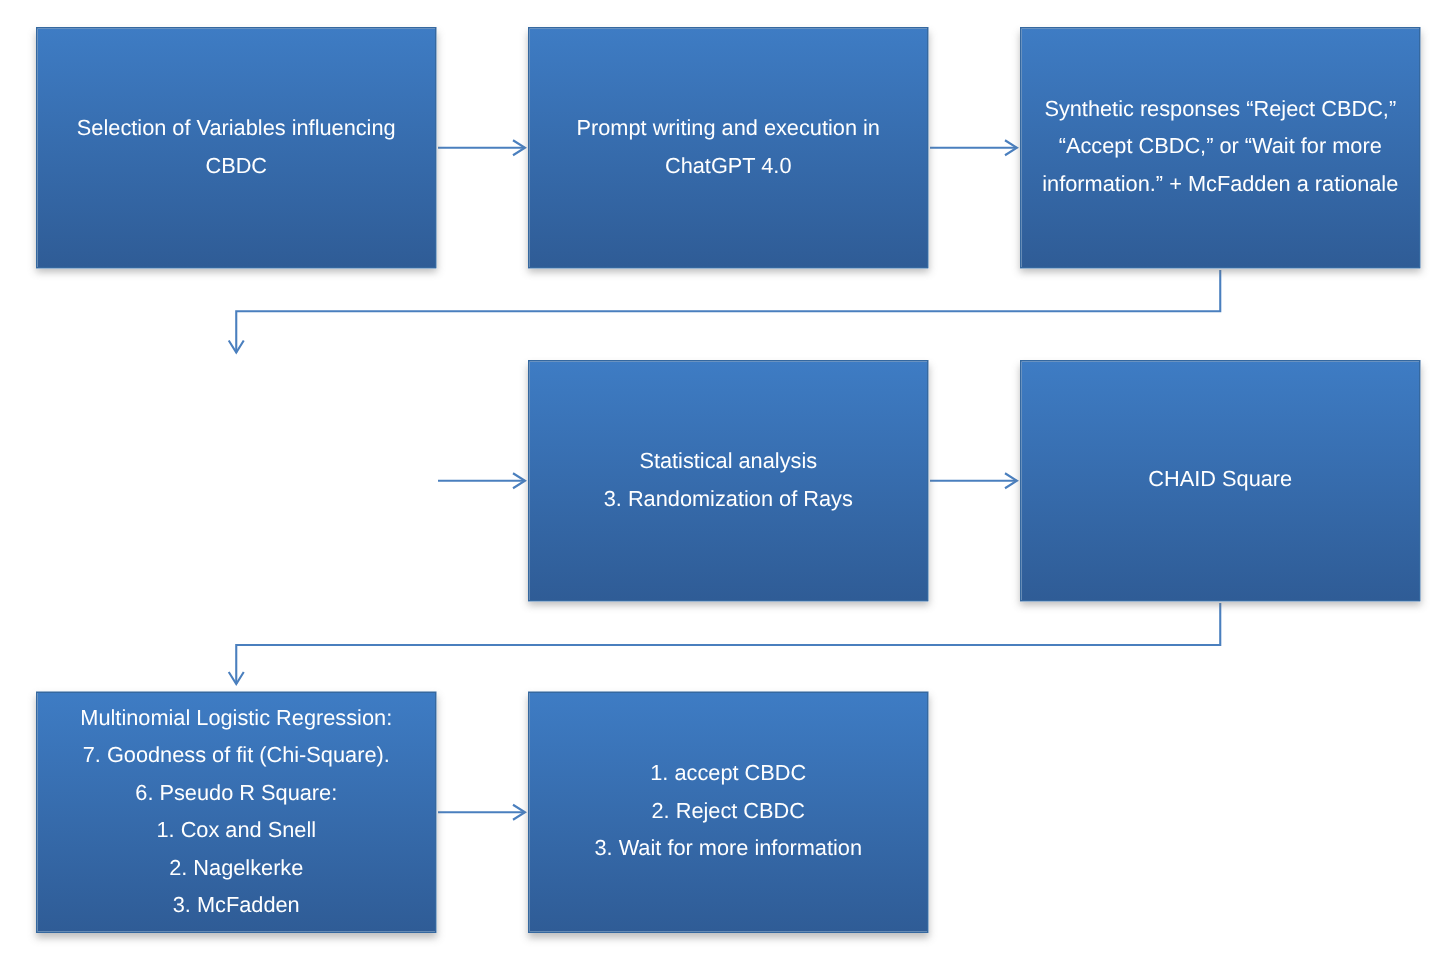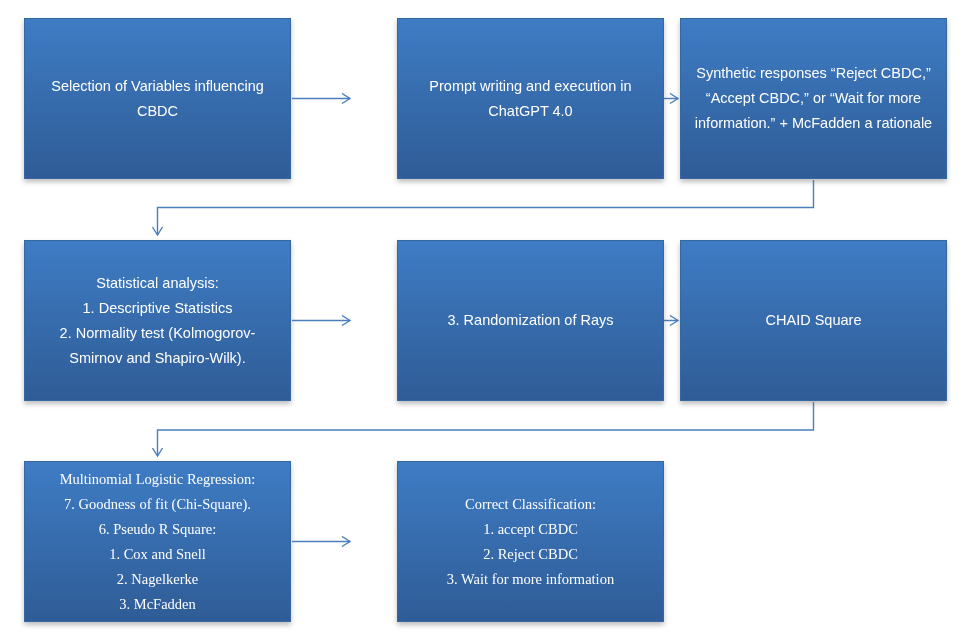--- a/index.html
+++ b/index.html
@@ -38,22 +38,22 @@
     padding:4px 8px;
     box-shadow:0 3px 5px rgba(110,110,110,0.45);
   }
   .flow-box p{
     margin:2px 0;
     font-size:14.5px;
     line-height:21px;
     white-space:nowrap;
   }
   
-  .c1{left:24px;}  .c2{left:352px;margin-left:45px;}  .c3{left:680px;}
-  .r1{top:18px;}   .r2{top:240px;}   .r3{top:461px;font-family:Liberation Serif, serif;}
+  .c1{left:24px;}  .c2{left:352px;}  .c3{left:680px;}
+  .r1{top:18px;}   .r2{top:240px;}   .r3{top:461px;}
   .connector-layer{
     position:absolute;
     left:0;top:0;
     width:964px;height:642px;
     pointer-events:none;
   }
   .connector-line{
     stroke:var(--connector);
     stroke-width:1.4;
     fill:none;
@@ -93,44 +93,38 @@
       <p>Prompt writing and execution in</p>
       <p>ChatGPT 4.0</p>
     </div>
 
   <div class="flow-box c3 r1">
       <p>Synthetic responses “Reject CBDC,”</p>
       <p>“Accept CBDC,” or “Wait for more</p>
       <p>information.” + McFadden a rationale</p>
     </div>
 
-  <div class="flow-box c1 r2">
-      <p>Statistical analysis:</p>
-      <p>1. Descriptive Statistics</p>
-      <p>2. Normality test (Kolmogorov-</p>
-      <p>Smirnov and Shapiro-Wilk).</p>
-    </div>
 
   <div class="flow-box c2 r2">
+      <p>Statistical analysis</p>
       <p>3. Randomization of Rays</p>
     </div>
 
   <div class="flow-box c3 r2">
       <p>CHAID Square</p>
     </div>
 
   <div class="flow-box c1 r3">
       <p>Multinomial Logistic Regression:</p>
       <p>7. Goodness of fit (Chi-Square).</p>
       <p>6. Pseudo R Square:</p>
       <p>1. Cox and Snell</p>
       <p>2. Nagelkerke</p>
       <p>3. McFadden</p>
     </div>
 
   <div class="flow-box c2 r3">
-      <p>Correct Classification:</p>
       <p>1. accept CBDC</p>
       <p>2. Reject CBDC</p>
       <p>3. Wait for more information</p>
     </div>
 
 </div>
 
 </body></html>

